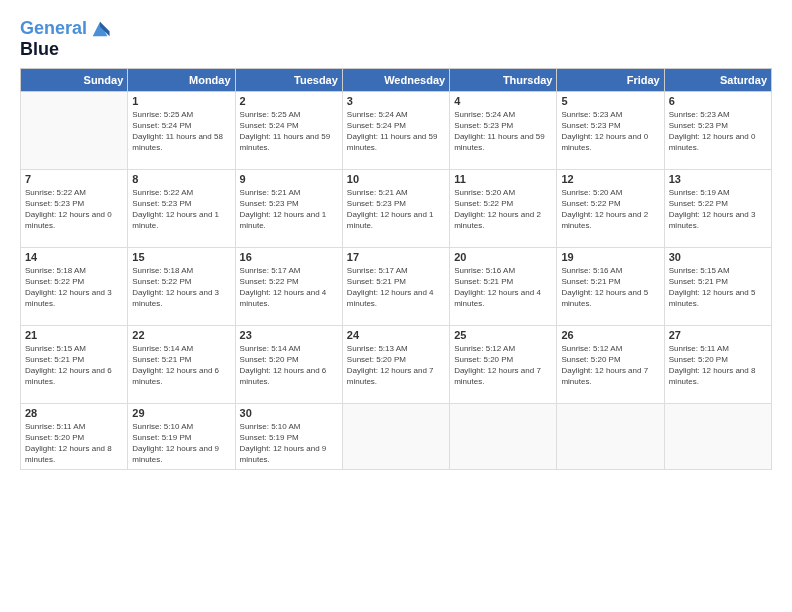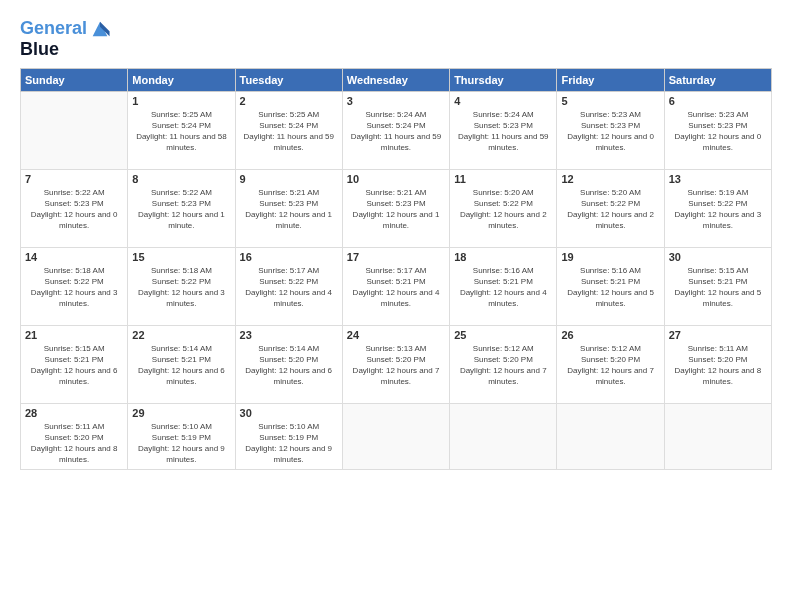--- a/index.html
+++ b/index.html
@@ -57,21 +57,21 @@
       width: 100%;
       border-collapse: collapse;
       table-layout: fixed;
     }
     .calendar th {
       background: #3a6db5;
       color: #fff;
       font-size: 11px;
       font-weight: bold;
       padding: 5px 4px;
-      text-align: left;
+      text-align: right;
       border: 1px solid #ccc;
     }
     .calendar td {
       border: 1px solid #ddd;
       vertical-align: top;
       padding: 3px 4px;
       font-size: 8.5px;
       color: #333;
       height: 78px;
       background: #fff;
@@ -83,21 +83,20 @@
       font-size: 11px;
       font-weight: bold;
       color: #333;
       display: block;
       margin-bottom: 2px;
     }
     .day-info {
       font-size: 8px;
       color: #444;
       line-height: 1.4;
-      text-align: center;
     }
     .last-row td {
       height: 65px;
       margin-top: 41px;
     }
   </style>
 </head>
 <body>
 
 <div class="page">
@@ -237,21 +236,21 @@
 Sunset: 5:22 PM
 Daylight: 12 hours and 4 minutes.</div>
           </td>
           <td>
             <span class="day-num">17</span>
             <div class="day-info" style="white-space: pre-line;">Sunrise: 5:17 AM
 Sunset: 5:21 PM
 Daylight: 12 hours and 4 minutes.</div>
           </td>
           <td>
-            <span class="day-num">18</span>
+            <span class="day-num">20</span>
             <div class="day-info" style="white-space: pre-line;">Sunrise: 5:16 AM
 Sunset: 5:21 PM
 Daylight: 12 hours and 4 minutes.</div>
           </td>
           <td>
             <span class="day-num">19</span>
             <div class="day-info" style="white-space: pre-line;">Sunrise: 5:16 AM
 Sunset: 5:21 PM
 Daylight: 12 hours and 5 minutes.</div>
           </td>

